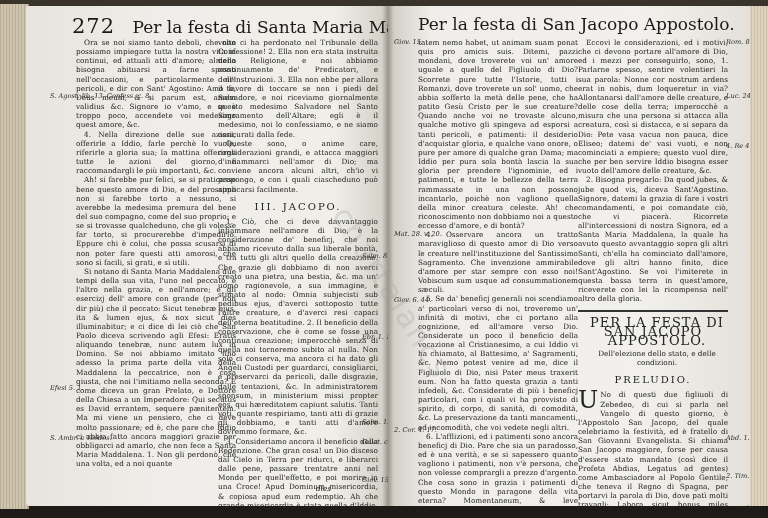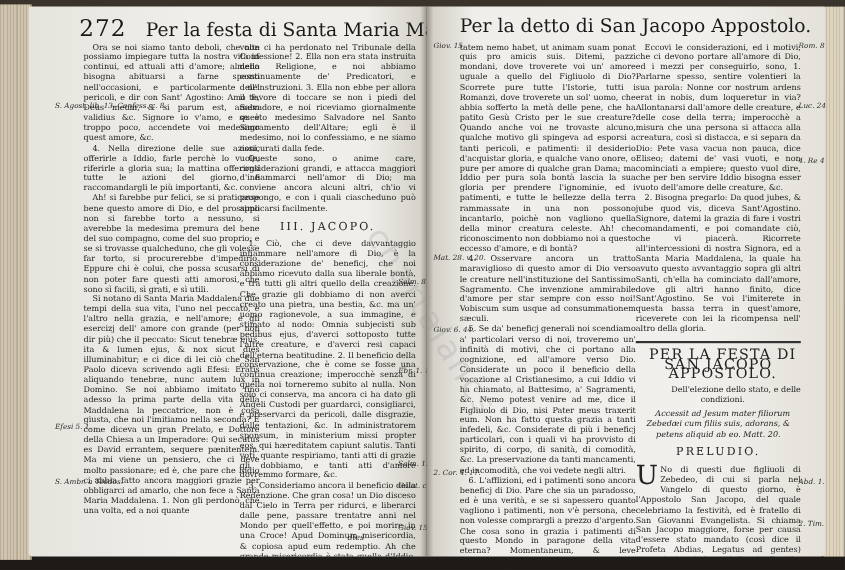--- a/index.html
+++ b/index.html
@@ -66,41 +66,40 @@
   <div class="margin-note" style="left:336px;top:246px;">Salm. 8.</div>
   <div class="margin-note" style="left:336px;top:327px;">Ebr. 1. 14.</div>
   <div class="margin-note" style="left:336px;top:412px;">Salm. 129. 7.</div>
   <div class="margin-note" style="left:336px;top:432px;">Galat. c. 2.</div>
   <div class="margin-note" style="left:336px;top:470px;">Giov. 15.</div>
   <div class="catch" style="left:290px;top:478px;">dies</div>
 </div>
 
 <div class="page right">
   <div class="header">
-    <span>Per la detto di San Jacopo Appostolo.</span>
+    <span>Per la festa di San Jacopo Appostolo.</span>
     
   </div>
 
   <div class="col c1">
     <p class="noind">tatem nemo habet, ut animam suam ponat quis pro amicis suis. Ditemi, pazzi mondani, dove troverete voi un' amore uguale a quello del Figliuolo di Dio? Scorrete pure tutte l'Istorie, tutti i Romanzi, dove troverete un sol' uomo, che abbia sofferto la metà delle pene, che ha patito Gesù Cristo per le sue creature? Quando anche voi ne trovaste alcuno, qualche motivo gli spingeva ad esporsi a tanti pericoli, e patimenti: il desiderio d'acquistar gloria, e qualche vano onore, o pure per amore di qualche gran Dama; ma Iddio per pura sola bontà lascia la sua gloria per prendere l'ignominie, ed i patimenti, e tutte le bellezze della terra rammassate in una non possono incantarlo, poichè non vagliono quella della minor creatura celeste. Ah! che riconoscimento non dobbiamo noi a questo eccesso d'amore, e di bontà?</p>
     <p>4. Osservare ancora un tratto maraviglioso di questo amor di Dio verso le creature nell'instituzione del Santissimo Sagramento. Che invenzione ammirabile d'amore per star sempre con esso noi! Vobiscum sum usque ad consummationem sæculi.</p>
     <p>5. Se da' beneficj generali noi scendiamo a' particolari verso di noi, troveremo un' infinità di motivi, che ci portano alla cognizione, ed all'amore verso Dio. Considerate un poco il beneficio della vocazione al Cristianesimo, a cui Iddio vi ha chiamato, al Battesimo, a' Sagramenti, &amp;c. Nemo potest venire ad me, dice il Figliuolo di Dio, nisi Pater meus traxerit eum. Non ha fatto questa grazia a tanti infedeli, &amp;c. Considerate di più i beneficj particolari, con i quali vi ha provvisto di spirito, di corpo, di sanità, di comodità, &amp;c. La preservazione da tanti mancamenti, ed incomodità, che voi vedete negli altri.</p>
     <p>6. L'afflizioni, ed i patimenti sono ancora beneficj di Dio. Pare che sia un paradosso, ed è una verità, e se si sapessero quanto vagliono i patimenti, non v'è persona, che non volesse comprargli a prezzo d'argento. Che cosa sono in grazia i patimenti di questo Mondo in paragone della vita eterna? Momentaneum, &amp; leve tribulationis nostræ pondus &amp;c. Le nostre tribulazioni, dice San Paolo, sono il contrappeso della gloria; tanto quanto noi averemo di tristezza, tanto riceveremo di contento, &amp;c. Non v'è paragone, dice il medesimo San Paolo, tra i patimenti di questa vita, ed il prezzo d'un' eternità beata:</p>
 
   </div>
 
   <div class="col c2">
     <p>Eccovi le considerazioni, ed i motivi, che ci devono portare all'amore di Dio, ed i mezzi per conseguirlo, sono, 1. Parlarne spesso, sentire volentieri la sua parola: Nonne cor nostrum ardens erat in nobis, dum loqueretur in via? Allontanarsi dall'amore delle creature, e delle cose della terra; imperocchè a misura che una persona si attacca alla creatura, così si distacca, e si separa da Dio: Pete vasa vacua non pauca, dice Eliseo; datemi de' vasi vuoti, e non cominciati a empiere; questo vuol dire, che per ben servire Iddio bisogna esser vuoto dell'amore delle creature, &amp;c.</p>
     <p>2. Bisogna pregarlo: Da quod jubes, &amp; jube quod vis, diceva Sant'Agostino. Signore, datemi la grazia di fare i vostri comandamenti, e poi comandate ciò, che vi piacerà. Ricorrete all'intercessioni di nostra Signora, ed a Santa Maria Maddalena, la quale ha avuto questo avvantaggio sopra gli altri Santi, ch'ella ha cominciato dall'amore, dove gli altri hanno finito, dice Sant'Agostino. Se voi l'imiterete in questa bassa terra in quest'amore, riceverete con lei la ricompensa nell' altro della gloria.</p>
     <div class="rule"></div>
     <p class="caps">PER LA FESTA DI SAN JACOPO</p>
     <p class="caps">APPOSTOLO.</p>
-    <p class="center" style="margin-top:4px;text-align:right;">Dell'elezione dello stato, e delle</p>
+    <p class="center" style="margin-top:4px;">Dell'elezione dello stato, e delle</p>
     <p class="center">condizioni.</p>
-    <p class="center" style="font-style:italic;margin-top:4px;">Accessit ad Jesum mater filiorum Zebedæi cum filiis suis, adorans, &amp; petens aliquid ab eo. Matt. 20.</p>
     <div class="section">PRELUDIO.</div>
     <p class="noind"><span class="dropcap">U</span><span>No di questi due figliuoli di Zebedeo, di cui si parla nel Vangelo di questo giorno, è l'Appostolo San Jacopo, del quale celebriamo la festività, ed è fratello di San Giovanni Evangelista. Si chiama San Jacopo maggiore, forse per causa d'essere stato mandato (così dice il Profeta Abdias, Legatus ad gentes) come Ambasciadore al Popolo Gentile, che teneva il Regno di Spagna, per portarvi la parola di Dio, dove patì molti travagli: Labora sicut bonus miles Christi. A</span></p>
 
   </div>
 
   <div class="margin-note" style="left:6px;top:32px;">Giov. 15.</div>
   <div class="margin-note" style="left:6px;top:224px;">Mat. 28. v. 20.</div>
   <div class="margin-note" style="left:6px;top:290px;">Giov. 6. 44.</div>
   <div class="margin-note" style="left:6px;top:420px;">2. Cor. 4. 17.</div>
   <div class="margin-note" style="left:338px;top:32px;">Rom. 8.</div>

